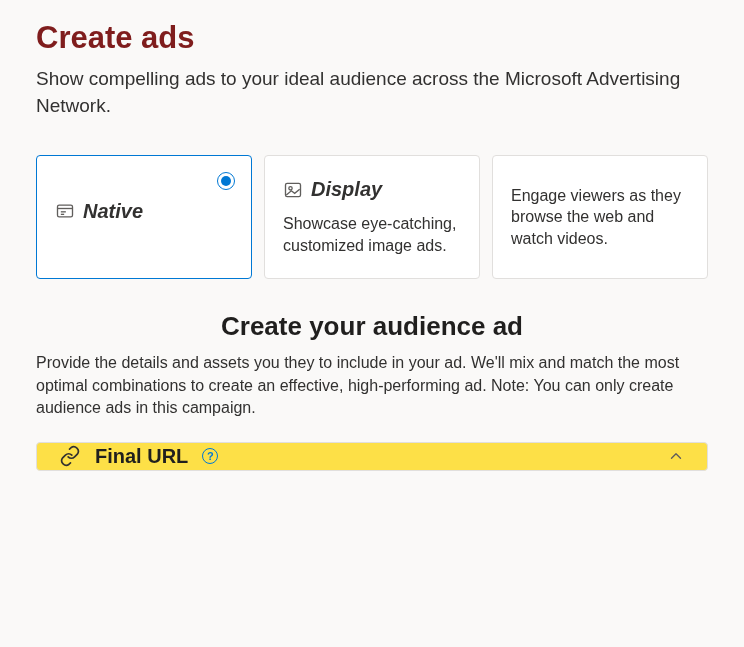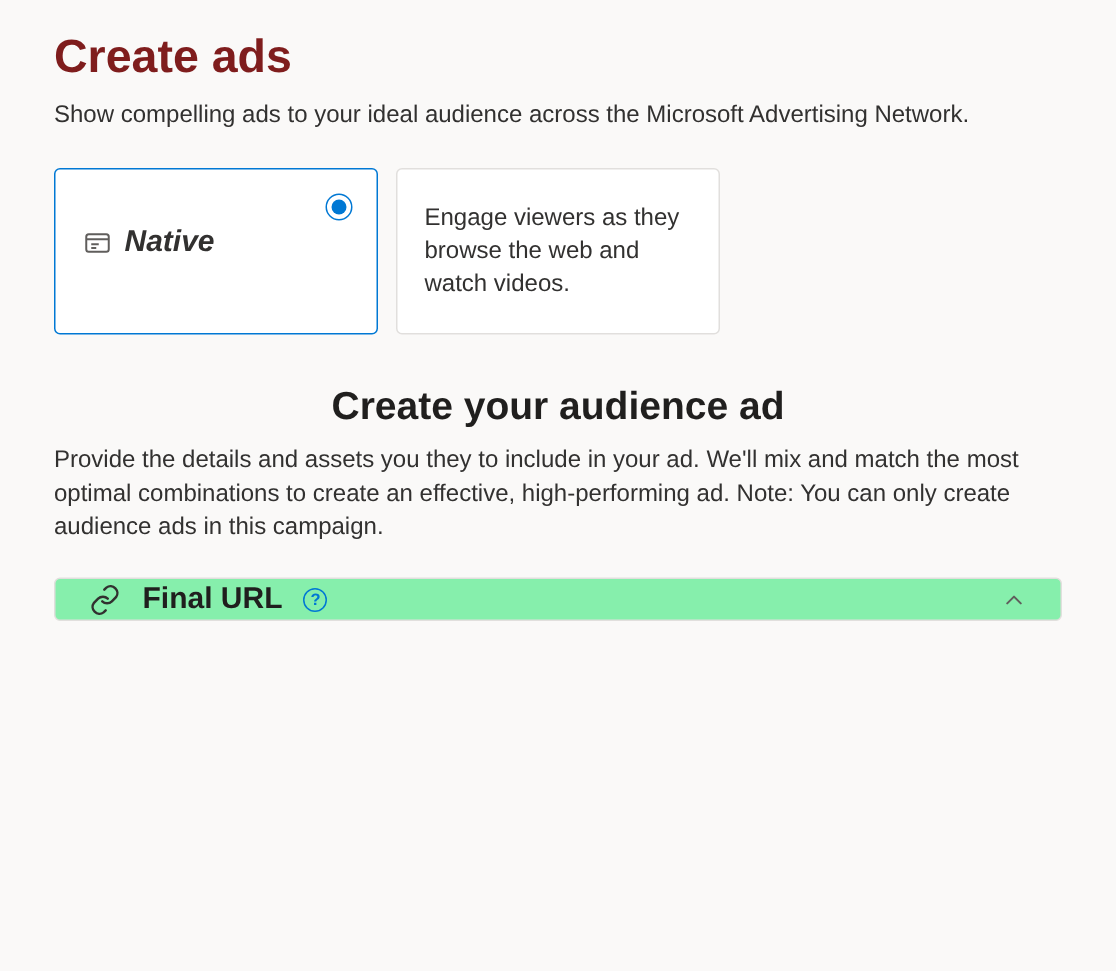--- a/index.html
+++ b/index.html
@@ -10,24 +10,24 @@
       padding: 20px 36px;
       width: 744px;
     }
     h1 {
       font-size: 31px;
       font-weight: 600;
       color: #7f1d1d;
       margin-bottom: 10px;
     }
     .intro {
-      font-size: 16px;
+      font-size: 19px;
       color: #323130;
       line-height: 1.4;
-      margin-bottom: 24px;
+      margin-bottom: 36px;
     }
     .ad-type-grid {
       display: grid;
       grid-template-columns: 1fr 1fr 1fr;
       gap: 12px;
       margin-bottom: 32px;
     }
     .ad-card {
       position: relative;
       background: #fff;
@@ -91,21 +91,21 @@
       margin-bottom: 10px;
       text-align: center;
     }
     .section-desc {
       font-size: 16px;
       color: #323130;
       line-height: 1.4;
       margin-bottom: 22px;
     }
     .panel {
-      background: #86efac;
+      background: #fde047;
       border: 1px solid #e1dfdd;
       border-radius: 4px;
       padding: 2px 22px;
     }
     .panel-header {
       display: flex;
       align-items: center;
       justify-content: space-between;
       cursor: pointer;
     }
@@ -153,20 +153,33 @@
           <rect x="3" y="5" width="18" height="14" rx="2"></rect>
           <line x1="3" y1="9" x2="21" y2="9"></line>
           <line x1="7" y1="13" x2="13" y2="13"></line>
           <line x1="7" y1="16" x2="11" y2="16"></line>
         </svg>
       </span>
       <span class="card-title">Native</span>
     </div>
   </button>
 
+  <button class="ad-card">
+    <div class="card-header">
+      <span class="card-icon">
+        <svg viewBox="0 0 24 24" fill="none" stroke="#605e5c" stroke-width="1.6">
+          <rect x="3" y="4" width="18" height="16" rx="2"></rect>
+          <circle cx="9" cy="10" r="2"></circle>
+          <path d="M4 18 L10 13 L14 16 L20 11"></path>
+        </svg>
+      </span>
+      <span class="card-title">Display</span>
+    </div>
+    <div class="card-desc">Showcase eye-catching, customized image ads.</div>
+  </button>
 
   <button class="ad-card">
     <div class="card-desc">Engage viewers as they browse the web and watch videos.</div>
   </button>
 
 </div>
 
 <h2 class="section-title">Create your audience ad</h2>
 <p class="section-desc">Provide the details and assets you they to include in your ad. We'll mix and match the most optimal combinations to create an effective, high-performing ad. Note: You can only create audience ads in this campaign.</p>
 

